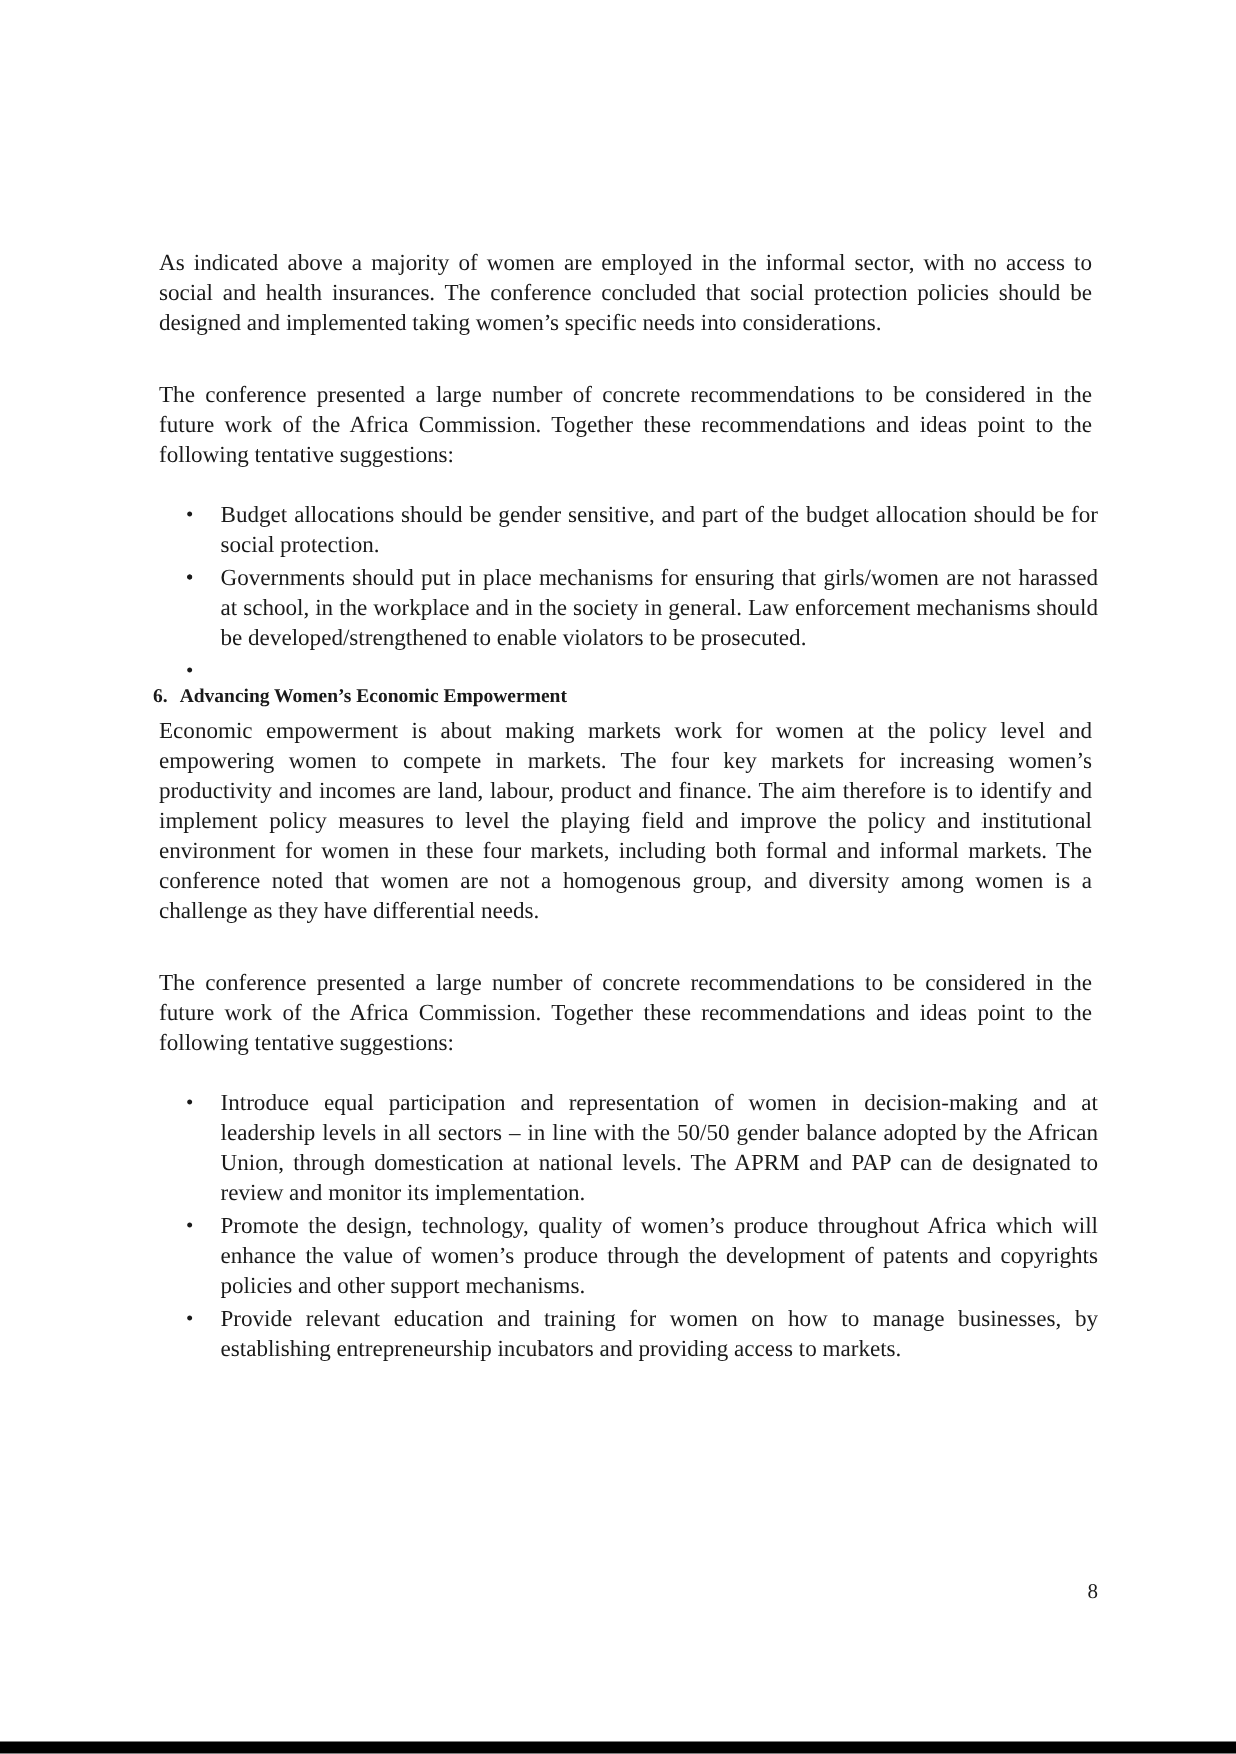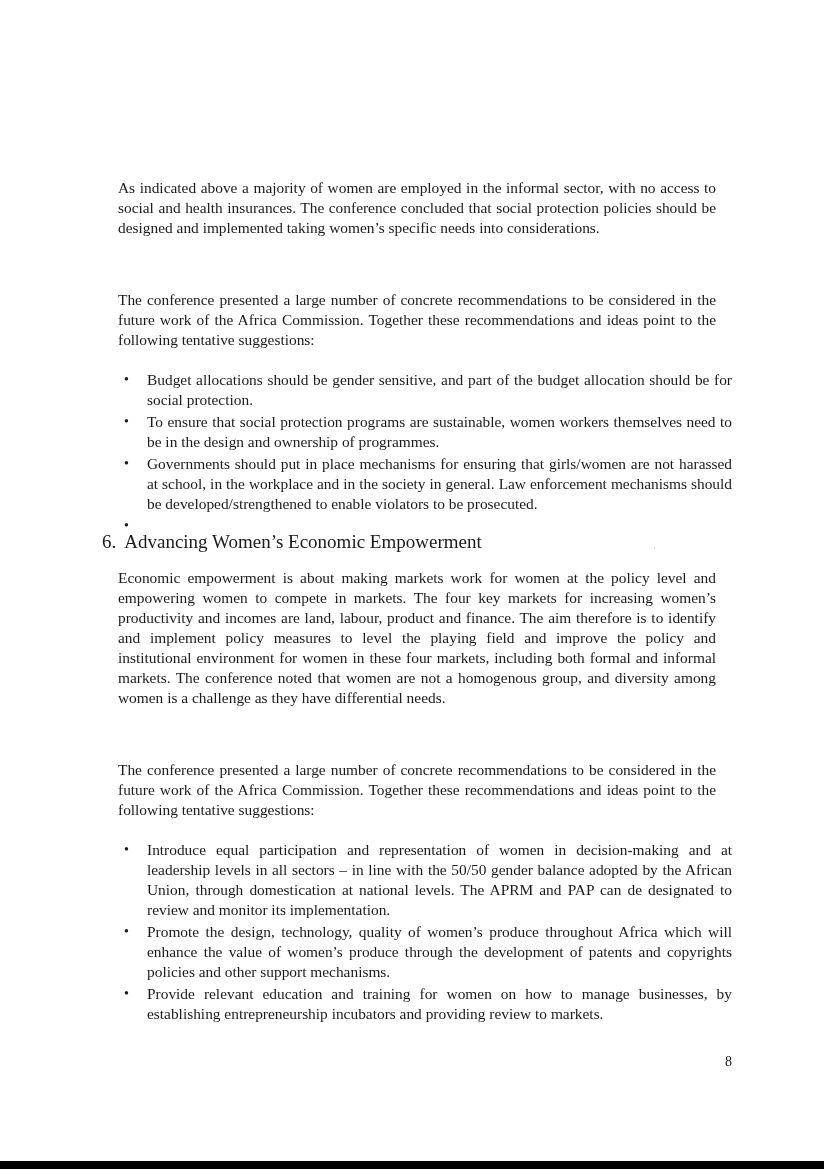--- a/index.html
+++ b/index.html
@@ -5,67 +5,67 @@
     html, body { margin: 0; padding: 0; background: #ffffff; }
     body {
       width: 824px; height: 1169px; position: relative; overflow: hidden;
       font-family: "Liberation Serif", "DejaVu Serif", serif;
       color: #1a1a1a;
     }
     .page {
       position: absolute; left: 102px; top: 162px; width: 630px;
       font-size: 15.4px; line-height: 20px;
     }
-    p { margin: 16px; text-align: justify; font-family: Liberation Serif, serif; }
+    p { margin: 4px; text-align: justify; font-family: Liberation Serif, serif; }
     .gap { height: 20px; }
     ul.bullets {
       list-style: none; margin: 20px 0 0 0; padding: 0;
     }
     ul.bullets li {
       position: relative; padding-left: 45px; text-align: justify; margin-bottom: 2px;
     }
     ul.bullets li .bullet {
       position: absolute; left: 22px; top: 0; font-size: 14px;
     }
     h2 {
-      font-size: 19px; font-weight: normal; margin: 18px 0 0 0; line-height: 20px;
+      font-size: 13px; font-weight: bold; margin: 18px 0 0 0; line-height: 20px;
     }
     h2 .num { margin-right: 8px; }
     .page-number {
       position: absolute; left: 725px; top: 1054px; font-size: 14px;
     }
     .scan-edge {
       position: absolute; left: 0; right: 0; bottom: 0; height: 8px; background: #000;
     }
     .scan-dot { position:absolute; left: 654px; top: 548px; width:1px; height:1px; background:#bbb; }
   </style>
 </head>
 <body>
 
 <div class="page">
   <p>As indicated above a majority of women are employed in the informal sector, with no access to social and health insurances. The conference concluded that social protection policies should be designed and implemented taking women’s specific needs into considerations.</p>
   <div class="gap"></div>
   <p>The conference presented a large number of concrete recommendations to be considered in the future work of the Africa Commission. Together these recommendations and ideas point to the following tentative suggestions:</p>
 
   <ul class="bullets">
     <li><span class="bullet">•</span><span>Budget allocations should be gender sensitive, and part of the budget allocation should be for social protection.</span></li>
-    <li><span class="bullet">•</span><span>To ensure that social protection programs are sustainable, women workers themselves need to be in the design and ownership of programmes.</span></li>
+    <li><span class="bullet">•</span></li>
     <li><span class="bullet">•</span><span>Governments should put in place mechanisms for ensuring that girls/women are not harassed at school, in the workplace and in the society in general. Law enforcement mechanisms should be developed/strengthened to enable violators to be prosecuted.</span></li>
     <li><span class="bullet">•</span></li>
   </ul>
 
   <h2>
     <span class="num">6.</span><span>Advancing Women’s Economic Empowerment</span>
   </h2>
   <p>Economic empowerment is about making markets work for women at the policy level and empowering women to compete in markets. The four key markets for increasing women’s productivity and incomes are land, labour, product and finance. The aim therefore is to identify and implement policy measures to level the playing field and improve the policy and institutional environment for women in these four markets, including both formal and informal markets. The conference noted that women are not a homogenous group, and diversity among women is a challenge as they have differential needs.</p>
   <div class="gap"></div>
   <p>The conference presented a large number of concrete recommendations to be considered in the future work of the Africa Commission. Together these recommendations and ideas point to the following tentative suggestions:</p>
 
   <ul class="bullets">
     <li><span class="bullet">•</span><span>Introduce equal participation and representation of women in decision-making and at leadership levels in all sectors – in line with the 50/50 gender balance adopted by the African Union, through domestication at national levels. The APRM and PAP can de designated to review and monitor its implementation.</span></li>
     <li><span class="bullet">•</span><span>Promote the design, technology, quality of women’s produce throughout Africa which will enhance the value of women’s produce through the development of patents and copyrights policies and other support mechanisms.</span></li>
-    <li><span class="bullet">•</span><span>Provide relevant education and training for women on how to manage businesses, by establishing entrepreneurship incubators and providing review to markets.</span></li>
+    <li><span class="bullet">•</span><span>Provide relevant education and training for women on how to manage businesses, by establishing entrepreneurship incubators and providing access to markets.</span></li>
   </ul>
 </div>
 
 <div class="scan-dot"></div>
 <div class="page-number">8</div>
 <div class="scan-edge"></div>
 
 </body></html>

